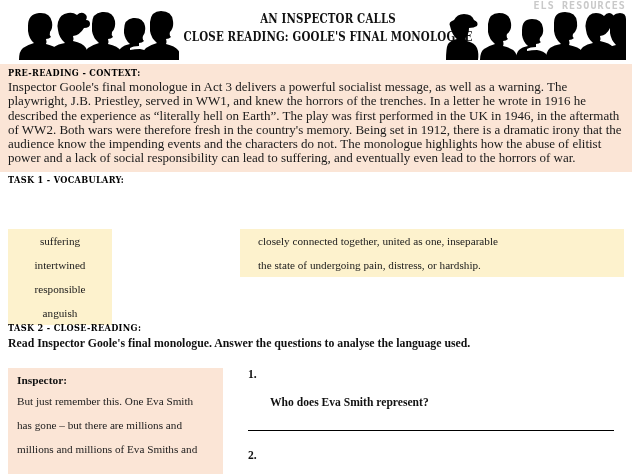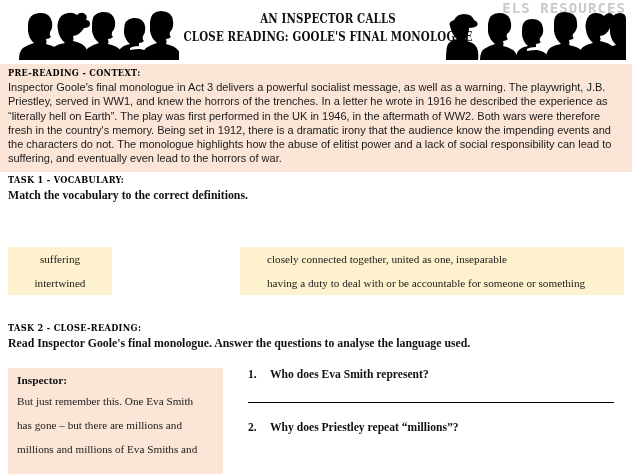--- a/index.html
+++ b/index.html
@@ -20,21 +20,21 @@
     position: relative;
     height: 62px;
     width: 632px;
     background: #ffffff;
   }
   .brand-tag {
     position: absolute;
     top: 0px;
     right: 6px;
     font-family: "DejaVu Sans Mono", monospace;
-    font-size: 14px;
+    font-size: 10px;
     letter-spacing: 1.1px;
     color: #c9c9c9;
     font-weight: bold;
   }
   .title-block {
     position: absolute;
     left: 0;
     right: 0;
     top: 11px;
     text-align: center;
@@ -90,22 +90,22 @@
     font-weight: bold;
     font-size: 9.5px;
     letter-spacing: 0.4px;
     color: #000000;
     transform: scaleX(0.86);
     transform-origin: left center;
     white-space: nowrap;
     margin: 0 0 2px 0;
   }
   .context-body {
-    font-family: Liberation Sans, sans-serif;
-    font-size: 11px;
+    font-family: Liberation Serif, serif;
+    font-size: 13px;
     line-height: 14.3px;
     color: #1a1a1a;
     margin: 0;
     text-align: left;
   }
 
   
   .task1-wrap {
     position: absolute;
     left: 0;
@@ -155,21 +155,21 @@
   .def-col {
     position: absolute;
     left: 240px;
     top: 0;
     width: 384px;
   }
   .def-cell {
     height: 24px;
     line-height: 24px;
     background: #fdf2cd;
-    padding-left: 27px;
+    padding-left: 18px;
     box-sizing: border-box;
     font-family: "Liberation Serif", serif;
     font-size: 11.2px;
     color: #1a1a1a;
     white-space: nowrap;
   }
 
   
   .task2-wrap {
     position: absolute;
@@ -215,20 +215,21 @@
     font-weight: bold;
     font-size: 11.6px;
     color: #111111;
   }
   .q-num {
     width: 22px;
     flex: 0 0 22px;
   }
   .q-text {
     flex: 1 1 auto;
+    margin-top: 28px;
   }
   .answer-rule {
     height: 0;
     border-top: 1.6px solid #000000;
     margin: 21px 4px 18px 0;
     width: 366px;
   }
 </style>
 </head>
 <body>
@@ -280,30 +281,31 @@
   </div>
 </div>
 
 <div class="context-panel">
   <div class="section-head">PRE-READING - CONTEXT:</div>
   <p class="context-body">Inspector Goole's final monologue in Act 3 delivers a powerful socialist message, as well as a warning. The playwright, J.B. Priestley, served in WW1, and knew the horrors of the trenches. In a letter he wrote in 1916 he described the experience as “literally hell on Earth”. The play was first performed in the UK in 1946, in the aftermath of WW2. Both wars were therefore fresh in the country's memory. Being set in 1912, there is a dramatic irony that the audience know the impending events and the characters do not. The monologue highlights how the abuse of elitist power and a lack of social responsibility can lead to suffering, and eventually even lead to the horrors of war.</p>
 </div>
 
 <div class="task1-wrap">
   <div class="task-head">TASK 1 - VOCABULARY:</div>
-  <div class="task-instruction">Match the vocabulary to the correct definitions.</div>
 
   <div class="vocab-table">
     <div class="vocab-col">
       <div class="vocab-cell">suffering</div>
       <div class="vocab-cell">intertwined</div>
+      <div class="vocab-cell">responsible</div>
+      <div class="vocab-cell">anguish</div>
     </div>
     <div class="def-col">
       <div class="def-cell">closely connected together, united as one, inseparable</div>
-      <div class="def-cell">having a duty to deal with or be accountable for someone or something</div>
+      <div class="def-cell">the state of undergoing pain, distress, or hardship.</div>
     </div>
   </div>
 </div>
 
 <div class="task2-wrap">
   <div class="task-head">TASK 2 - CLOSE-READING:</div>
   <div class="task-instruction">Read Inspector Goole's final monologue. Answer the questions to analyse the language used.</div>
 
   <div class="monologue-box">
     <div class="speaker">Inspector:</div>

